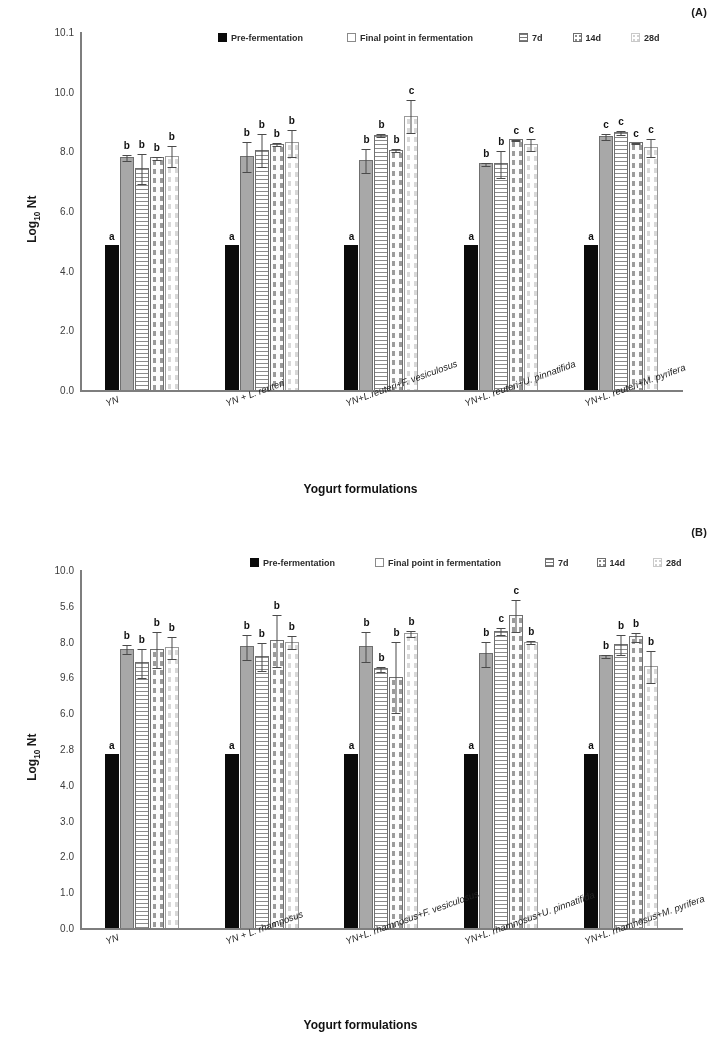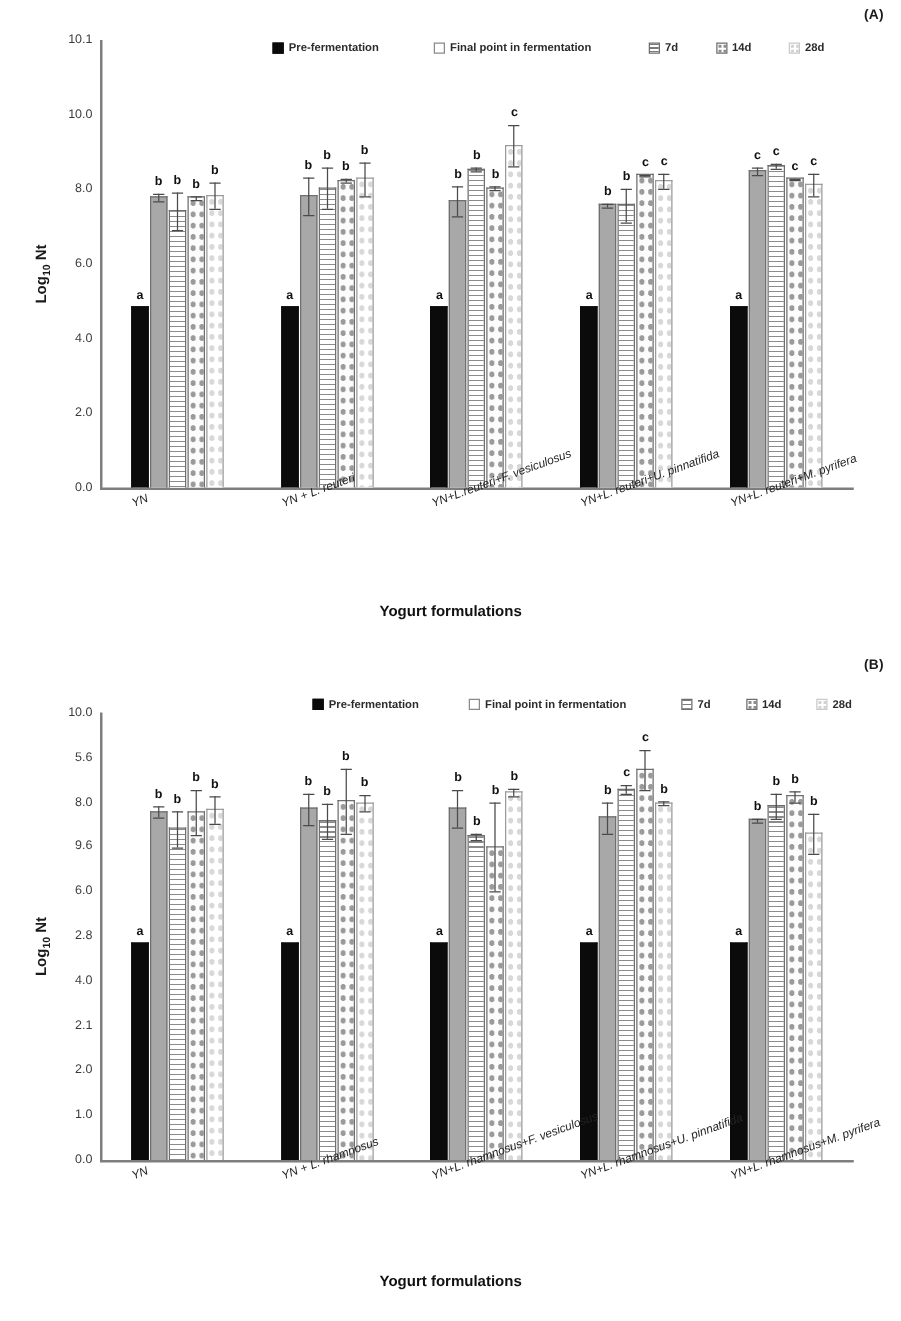--- a/index.html
+++ b/index.html
@@ -22,21 +22,21 @@
     font-size: 11px; font-weight: bold; letter-spacing: .2px;
   }
 
   
   .legend {
     position: absolute;
     display: flex; align-items: center;
     font-size: 9px; font-weight: bold; color: #2b2b2b;
     white-space: nowrap;
   }
-  .legend-item { display: flex; align-items: flex-end; }
+  .legend-item { display: flex; align-items: flex-start; }
   .legend-swatch {
     width: 9px; height: 9px; margin-right: 4px;
     border: 1px solid #6d6d6d; flex: 0 0 auto;
   }
   .sw-solid-black { background: #0a0a0a; border-color: #0a0a0a; }
   .sw-solid-gray  { background: #ffffff; border-color: #8a8a8a; }
   .sw-hlines {
     background-image: repeating-linear-gradient(
       to bottom, #7a7a7a 0 1px, #ffffff 1px 3px);
     background-color: #ffffff;
@@ -396,21 +396,21 @@
         <div class="legend-item" style="margin-right: 0px;">
           <span class="legend-swatch sw-lightdots"></span>
           <span>28d</span>
         </div>
       </div>
     <div class="plot" id="plot-b" style="left: 18px; top: 50px; width: 665px; height: 390px;">
         <div class="yaxis-title" style="left: -8px; top: 179px;">Log<sub>10</sub> Nt</div>
         <div class="ytick" style="right: 609px; top: 358px;">0.0</div>
         <div class="ytick" style="right: 609px; top: 322.2px;">1.0</div>
         <div class="ytick" style="right: 609px; top: 286.4px;">2.0</div>
-        <div class="ytick" style="right: 609px; top: 250.6px;">2.1</div>
+        <div class="ytick" style="right: 609px; top: 250.6px;">3.0</div>
         <div class="ytick" style="right: 609px; top: 214.8px;">4.0</div>
         <div class="ytick" style="right: 609px; top: 179px;">2.8</div>
         <div class="ytick" style="right: 609px; top: 143.2px;">6.0</div>
         <div class="ytick" style="right: 609px; top: 107.4px;">9.6</div>
         <div class="ytick" style="right: 609px; top: 71.6px;">8.0</div>
         <div class="ytick" style="right: 609px; top: 35.8px;">5.6</div>
         <div class="ytick" style="right: 609px; top: 0px;">10.0</div>
         <div class="axis-line-y" style="left: 62px; top: 0px; height: 359px;"></div>
         <div class="axis-line-x" style="left: 62px; top: 358px; width: 603px;"></div>
         <div class="groups" style="left: 64px; top: 0px; width: 599px; height: 358px;">

